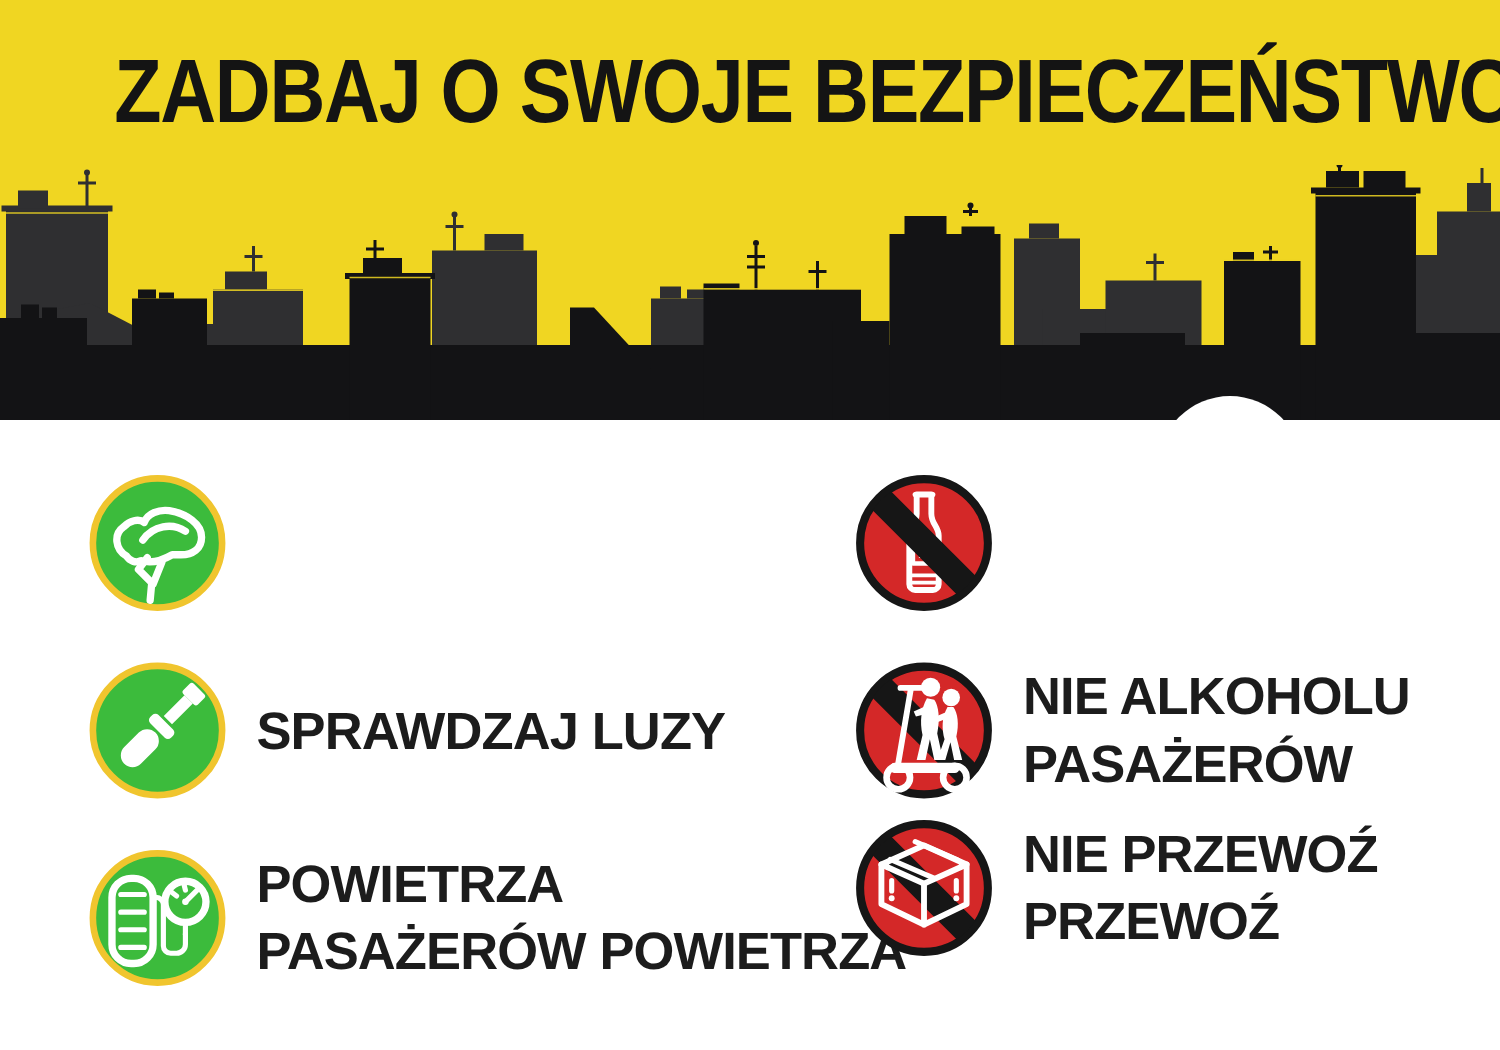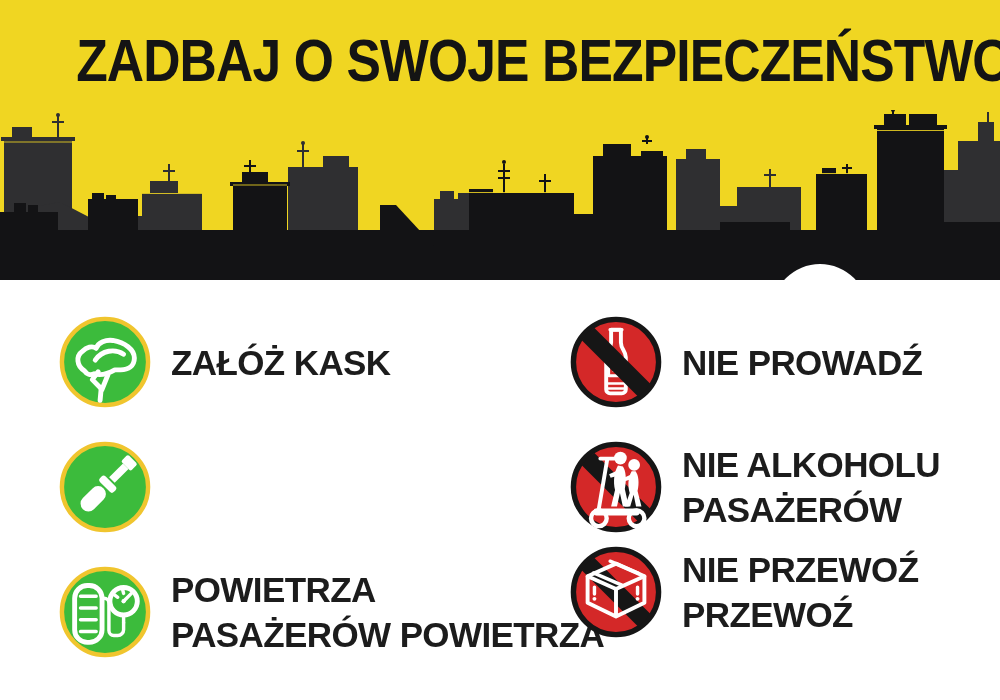--- a/index.html
+++ b/index.html
@@ -159,35 +159,35 @@
   </div>
 
   <div class="item" style="left:58px;top:314px">
     <svg class="badge" viewBox="0 0 96 96">
       <circle class="gfill" cx="48" cy="48" r="44"></circle>
       <path class="wart" d="M27,57 C19,52 18,42 25,37 C29,33 35,31 39,34 C41,28 49,25 56,26 C68,28 78,35 78,44 C78,52 72,56 64,56 L58,56 C51,60 43,62 37,60 C33,62 29,60 27,57 Z"></path>
       <path class="wart" d="M38,46 C45,36 58,34 67,40"></path>
       <path class="wart" d="M41,58 L35,66 L45,76 L51,61"></path>
       <path class="wart" d="M44,76 L43,87"></path>
     </svg>
-    <div class="label">
-      <div>ZAŁÓŻ KASK</div>
-    </div>
   </div>
 
   <div class="item" style="left:58px;top:439px">
     <svg class="badge" viewBox="0 0 96 96">
       <circle class="gfill" cx="48" cy="48" r="44"></circle>
       <g transform="rotate(-45 48 48)">
         <rect class="wfill" x="16" y="40" width="30" height="16" rx="8"></rect>
         <rect class="wfill" x="48" y="38" width="8" height="20" rx="3"></rect>
         <rect class="wfill" x="58" y="44" width="20" height="8"></rect>
         <rect class="wfill" x="78" y="41" width="10" height="14" rx="2"></rect>
       </g>
     </svg>
+    <div class="label">
+      <div>SPRAWDZAJ LUZY</div>
+    </div>
   </div>
 
   <div class="item" style="left:58px;top:564px">
     <svg class="badge" viewBox="0 0 96 96">
       <circle class="gfill" cx="48" cy="48" r="44"></circle>
       <rect class="wart" x="17" y="21" width="28" height="58" rx="13"></rect>
       <path class="wart-thin" d="M23,32 H39 M23,44 H39 M23,56 H39 M23,68 H39"></path>
       <circle class="wart" cx="67" cy="37" r="14"></circle>
       <path class="wart-thin" d="M67,37 L75,29"></path>
       <circle class="wfill" cx="67" cy="37" r="2.2"></circle>
@@ -212,21 +212,20 @@
       <path class="wart" style="stroke-width:4" d="M43,15 v13 c0,7 -5,9 -5,15 v33 a4,4 0 0 0 4,4 h12 a4,4 0 0 0 4,-4 v-33 c0,-6 -5,-8 -5,-15 v-13 z"></path>
       <path class="wart-thin" d="M42,15 H54"></path>
       <rect class="wart" style="stroke-width:3" x="40.5" y="45" width="15" height="17"></rect>
       <text class="pct" x="48" y="58.5" text-anchor="middle">%</text>
       <path class="wart-thin" style="stroke-width:2.5" d="M39,70 H57 M39,75 H57"></path>
       <g clip-path="url(#clip-a)">
         <rect class="stripe" x="-25" y="39" width="150" height="18" transform="rotate(45 48 48)"></rect>
       </g>
     </svg>
     <div class="label">
-      <div>NIE PROWADŹ</div>
     </div>
   </div>
 
   <div class="item" style="left:569px;top:439px">
     <svg class="badge" viewBox="0 0 96 96">
       <defs>
           <clipPath id="clip-s">
             <circle cx="48" cy="48" r="41.5"></circle>
           </clipPath>
         </defs>

